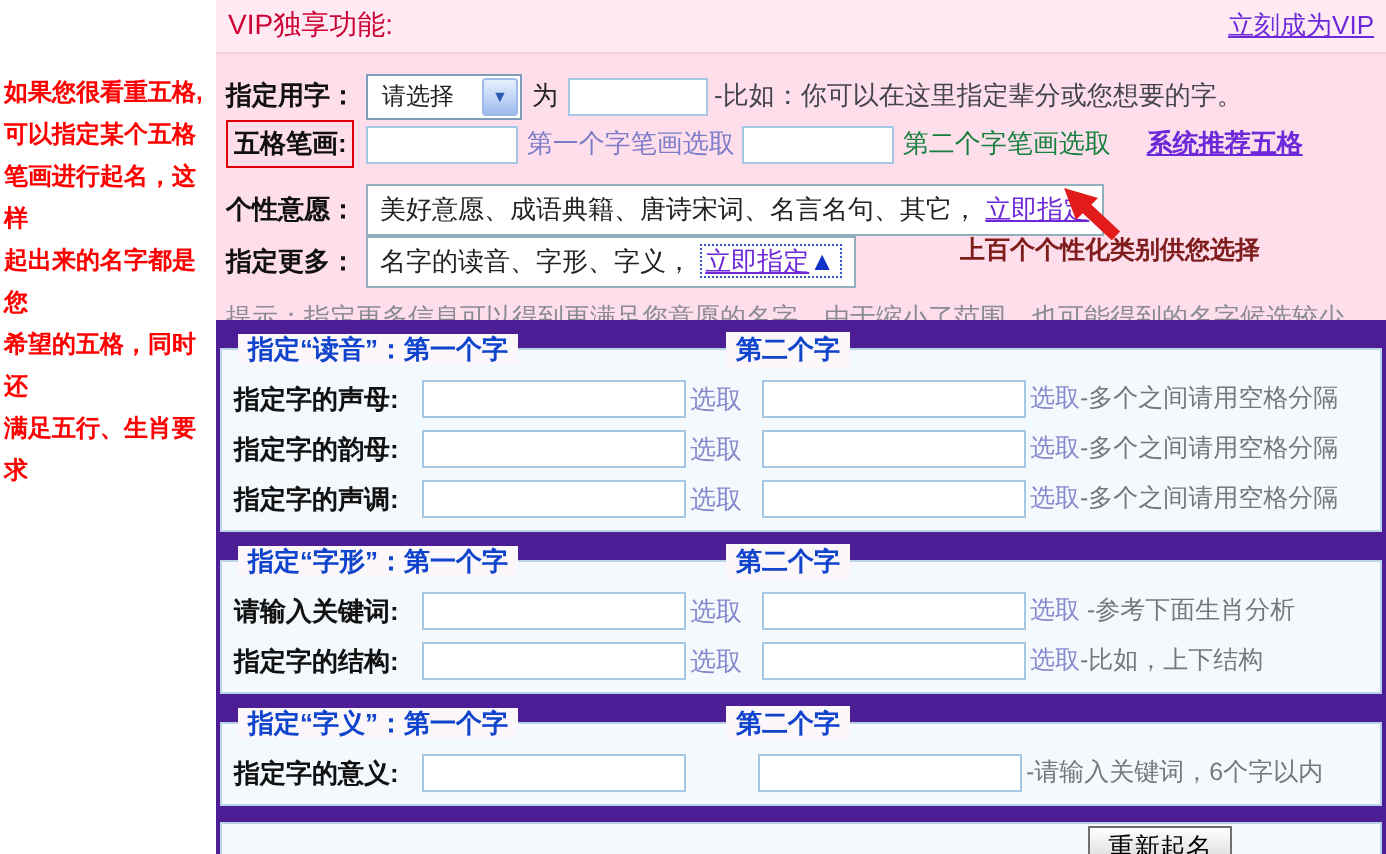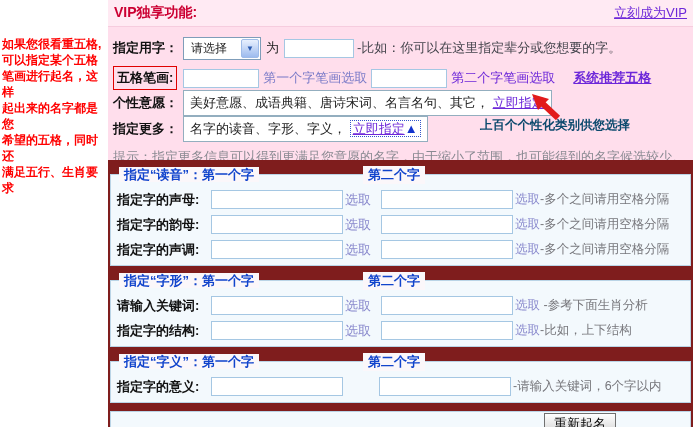--- a/index.html
+++ b/index.html
@@ -1,79 +1,79 @@
 <!DOCTYPE html>
 <html><head>
 <meta charset="utf-8">
 <style>
   html,body{margin:0;padding:0;}
   body{font-family:"Liberation Sans","DejaVu Sans",sans-serif;background:#fff;}
   #screen{position:relative;width:693px;height:427px;background:#fff;overflow:hidden;font-size:13px;color:#222;}
 
   
-  .side-note{position:absolute;left:2px;width:106px;color:#FF0000;font-weight:bold;font-size:12px;line-height:16px;white-space:pre-line;}
+  .side-note{position:absolute;left:2px;width:106px;color:#FF0000;font-weight:bold;font-size:12px;line-height:21px;white-space:pre-line;}
   #note1{top:36px;}
   #note2{top:221px;}
 
   
   #main{position:absolute;left:108px;top:0;width:585px;height:427px;background:#FFDEEC;}
 
   .header{height:26px;display:flex;align-items:center;padding:0 6px 0 6px;background:#FFEAF3;border-bottom:1px solid #F6CCDE;}
-  .title{color:#CC0033;font-size:14px;font-weight:bold;}
+  .title{color:#CC0033;font-size:14px;font-weight:normal;}
   .spacer{flex:1;}
   a.link{color:#6d28d9;text-decoration:underline;cursor:pointer;}
   .vip-link{font-size:13px;}
 
   .frow{display:flex;align-items:center;padding-left:5px;}
   .flabel-main{width:70px;font-weight:bold;color:#111;flex:none;}
 
   .row1{margin-top:9px;height:24px;}
-  .row2{margin-top:6px;height:24px;}
-  .row3{margin-top:0;}
+  .row2{margin-top:0;height:24px;}
+  .row3{margin-top:8px;}
   .row4{}
 
   .xp-select{display:flex;align-items:center;width:76px;height:21px;border:1px solid #7F9DB9;background:#fff;cursor:pointer;flex:none;}
   .xp-select .sel-text{flex:1;padding-left:7px;font-size:12px;color:#222;}
   .xp-select .sel-btn{width:16px;height:17px;margin:1px;border:1px solid #9EBBE8;border-radius:2px;background:linear-gradient(#E8F0FE,#9DBBEE);color:#2B5BB0;font-size:8px;display:flex;align-items:center;justify-content:center;}
 
   input.ti{border:1px solid #A5C7E3;background:#fff;height:17px;font-size:12px;padding:0 2px;}
   .w64{width:64px;} .w70{width:70px;} .w126{width:126px;}
 
   .hint-dark{color:#44444C;margin-left:3px;}
   .pick-purple{color:#7B7BC8;margin:0 4px 0 4px;}
-  .pick-dark{color:#6d28d9;margin:0 4px 0 4px;}
+  .pick-dark{color:#15803d;margin:0 4px 0 4px;}
   .recommend{margin-left:14px;font-weight:bold;}
 
   .wuge-label{border:1px solid #E00000;padding:2px 3px;font-weight:bold;color:#111;margin-right:6px;}
 
   .white-box{border:1px solid #93AEBF;background:#fff;padding:3px 6px;color:#222;}
   .dotted-link{border:1px dotted #3355CC;padding:0 2px;}
   .caret{color:#1133CC;text-decoration:none;display:inline-block;}
 
   .tip{margin:6px 0 0 5px;color:#8A8A92;font-size:13px;}
 
-  .lower{position:absolute;left:0;top:160px;width:585px;height:267px;background:#7f1d1d;}
+  .lower{position:absolute;left:0;top:160px;width:585px;height:267px;background:#4c1d95;}
 
   .fieldset{position:relative;margin:14px 0 0 2px;width:581px;border:1px solid #BAD4E6;background:#F3F9FD;padding:12px 0 3px 2px;box-sizing:border-box;}
   .legend-row{position:absolute;top:-9px;left:8px;right:0;height:16px;font-weight:bold;color:#1144CC;}
   .legend-main{background:#FBF7FA;padding:0 5px;}
   .legend-col2{position:absolute;left:244px;top:0;background:#FBF7FA;padding:0 5px;}
 
   .fsrow{display:flex;align-items:center;height:25px;}
   .fslabel{width:94px;font-weight:bold;color:#111;padding-left:4px;flex:none;font-size:13px;}
   .fpick{color:#8787CC;width:30px;flex:none;padding-left:2px;}
   .fspacer{width:30px;flex:none;}
   .in2{margin-left:6px;}
   .tail{margin-left:2px;color:#77777C;font-size:12.5px;}
   .tail .fpick-inline{color:#8787CC;}
 
   .bottom-bar{position:relative;margin:8px 0 0 2px;width:581px;height:25px;border:1px solid #BAD4E6;background:#F3F9FD;box-sizing:border-box;}
   .restart-btn{position:absolute;left:433px;top:1px;height:21px;border:1px solid #707070;background:linear-gradient(#FFFFFF,#D5D5D5);font-size:13px;color:#000;padding:0 9px;font-family:inherit;}
 
-  .annotation-text{position:absolute;left:372px;top:117px;color:#0c4a6e;font-weight:bold;font-size:12.5px;}
+  .annotation-text{position:absolute;left:372px;top:117px;color:#7f1d1d;font-weight:bold;font-size:12.5px;}
   .annotation-arrow{position:absolute;left:420px;top:94px;width:36px;height:26px;}
 </style>
 </head>
 <body>
 
 <div id="screen">
 
   <div id="note1" class="side-note">如果您很看重五格,
 可以指定某个五格
 笔画进行起名，这样

